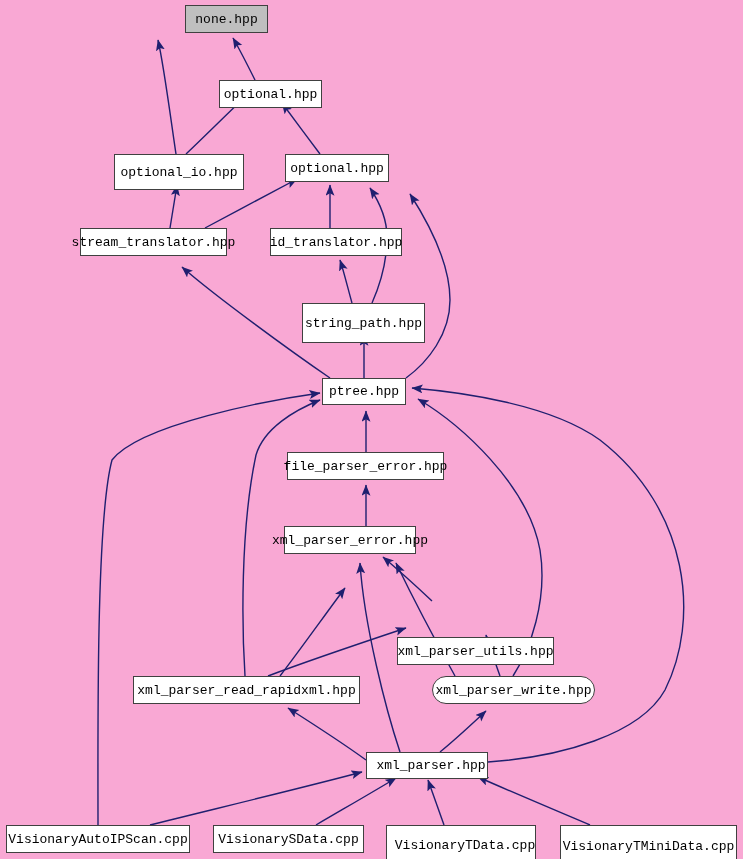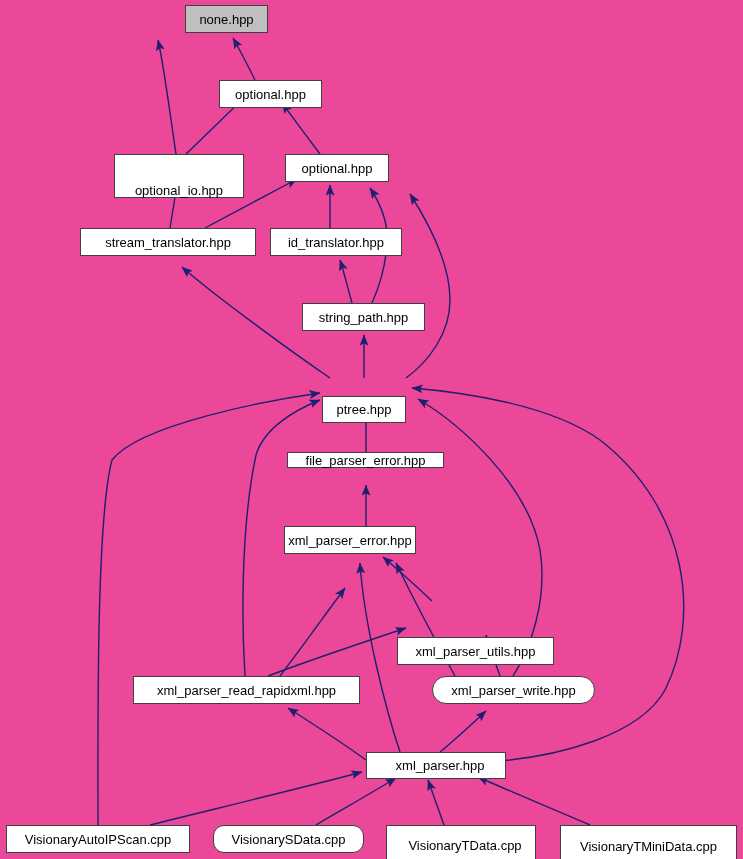--- a/index.html
+++ b/index.html
@@ -1,22 +1,22 @@
 <!DOCTYPE html>
 <html><head>
 <meta charset="utf-8">
 <title>Include dependency graph</title>
 <style>
   html,body{margin:0;padding:0;background:#ffffff;}
   #graph{
     position:relative;
     width:743px;
     height:859px;
-    background:#ec4899;
-    font-family:Liberation Sans, sans-serif;
+    background:#f9a8d4;
+    font-family:Liberation Mono, monospace;
     overflow:hidden;
   }
   #edges{position:absolute;left:0;top:0;width:743px;height:859px;}
   .node{
     position:absolute;
     box-sizing:border-box;
     border:1px solid #404040;
     background:#ffffff;
     color:#000000;
     font-size:13px;
@@ -74,60 +74,60 @@
         <path d="M590,825 C550,808 505,789 478,777" marker-end="url(#arrowhead)"></path>
       </g>
   </svg>
   <div id="nodes">
       <div class="node highlight" style="left: 185px; top: 5px; width: 83px; height: 28px;">
         <span>none.hpp</span>
       </div>
       <div class="node" style="left: 219px; top: 80px; width: 103px; height: 28px;">
         <span>optional.hpp</span>
       </div>
-      <div class="node" style="left: 114px; top: 154px; width: 130px; height: 44px; align-items: flex-end;">
+      <div class="node" style="left: 114px; top: 154px; width: 130px; height: 36px;">
         <span>optional_io.hpp</span>
       </div>
       <div class="node" style="left: 285px; top: 154px; width: 104px; height: 28px;">
         <span>optional.hpp</span>
       </div>
-      <div class="node" style="left: 80px; top: 228px; width: 176px; height: 28px;">
+      <div class="node" style="left: 80px; top: 228px; width: 147px; height: 28px;">
         <span>stream_translator.hpp</span>
       </div>
       <div class="node" style="left: 270px; top: 228px; width: 132px; height: 28px; text-align: center;">
         <span>id_translator.hpp</span>
       </div>
-      <div class="node" style="left: 302px; top: 303px; width: 123px; height: 28px;">
+      <div class="node" style="left: 302px; top: 303px; width: 123px; height: 40px;">
         <span>string_path.hpp</span>
       </div>
-      <div class="node" style="left: 322px; top: 378px; width: 84px; height: 27px; margin-top: 18px;">
+      <div class="node" style="left: 322px; top: 378px; width: 84px; height: 27px;">
         <span>ptree.hpp</span>
       </div>
-      <div class="node" style="left: 287px; top: 452px; width: 157px; height: 16px;">
+      <div class="node" style="left: 287px; top: 452px; width: 157px; height: 28px;">
         <span>file_parser_error.hpp</span>
       </div>
       <div class="node" style="left: 284px; top: 526px; width: 132px; height: 28px;">
         <span>xml_parser_error.hpp</span>
       </div>
       <div class="node" style="left: 397px; top: 601px; width: 157px; height: 28px; margin-top: 36px;">
         <span>xml_parser_utils.hpp</span>
       </div>
       <div class="node" style="left: 133px; top: 676px; width: 227px; height: 28px; text-align: right;">
         <span>xml_parser_read_rapidxml.hpp</span>
       </div>
       <div class="node" style="left: 432px; top: 676px; width: 163px; height: 28px; border-radius: 14px;">
         <span>xml_parser_write.hpp</span>
       </div>
-      <div class="node" style="left: 366px; top: 752px; width: 140px; height: 27px; padding-left: 8px;">
+      <div class="node" style="left: 366px; top: 752px; width: 122px; height: 27px; padding-left: 8px;">
         <span>xml_parser.hpp</span>
       </div>
       <div class="node" style="left: 6px; top: 825px; width: 184px; height: 28px;">
         <span>VisionaryAutoIPScan.cpp</span>
       </div>
-      <div class="node" style="left: 213px; top: 825px; width: 151px; height: 28px; border-radius: 11px;">
+      <div class="node" style="left: 213px; top: 825px; width: 151px; height: 28px;">
         <span>VisionarySData.cpp</span>
       </div>
       <div class="node" style="left: 386px; top: 825px; width: 150px; height: 41px; padding-left: 8px;">
         <span>VisionaryTData.cpp</span>
       </div>
       <div class="node" style="left: 560px; top: 825px; width: 177px; height: 42px;">
         <span>VisionaryTMiniData.cpp</span>
       </div>
     </div>
 </div>

